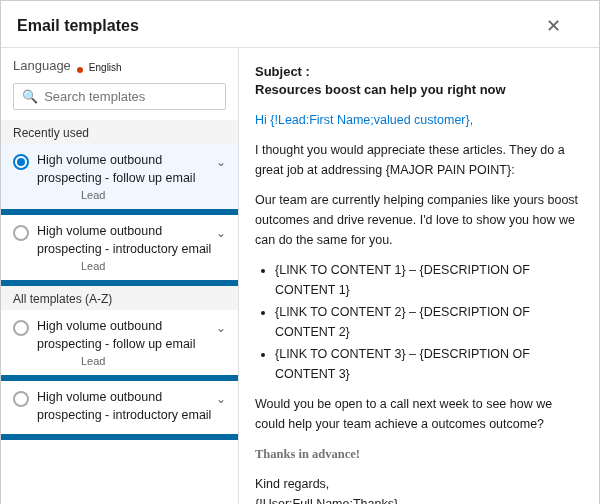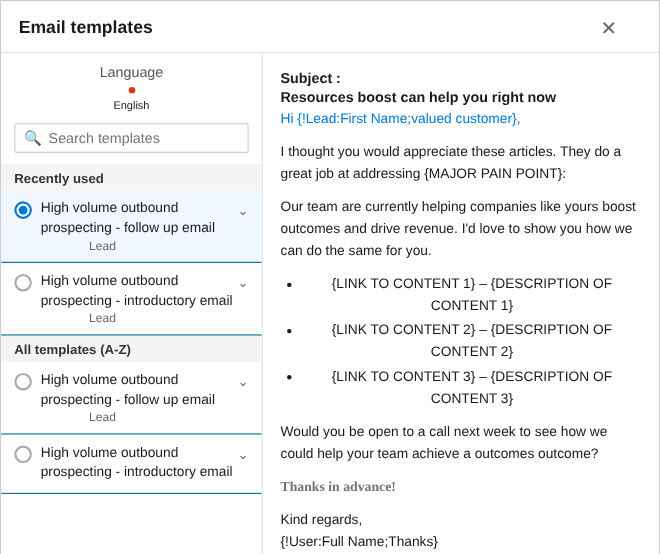--- a/index.html
+++ b/index.html
@@ -49,24 +49,23 @@
       width: 238px;
       min-width: 238px;
       border-right: 1px solid #e0e0e0;
       display: flex;
       flex-direction: column;
       overflow: hidden;
     }
     
     .language-bar {
       display: flex;
-      align-items: center;
+      align-items: flex-end;
       padding: 10px 12px;
       gap: 6px;
-      flex-direction: column;
     }
     
     .language-label {
       color: #555;
       font-size: 13px;
     }
     
     .language-dot {
       width: 6px;
       height: 6px;
@@ -110,31 +109,31 @@
     
     .template-list {
       flex: 1;
       overflow-y: auto;
       padding: 0;
     }
     
     .section-header {
       padding: 6px 12px 4px 12px;
       font-size: 12px;
-      font-weight: 700;
+      font-weight: 400;
       color: #333;
       background: #f4f4f4;
     }
     
     .template-item {
       display: flex;
       align-items: flex-start;
       padding: 8px 12px;
       cursor: pointer;
-      border-bottom: 1px solid #0369a1;
+      border-bottom: 6px solid #0369a1;
       position: relative;
       justify-content: center;
     }
     .template-item.selected { background: #f0f7ff; }
     
     .radio-btn {
       width: 16px;
       height: 16px;
       border-radius: 50%;
       border: 2px solid #aaa;
@@ -184,20 +183,21 @@
       flex-shrink: 0;
     }
     
     .right-panel {
       flex: 1;
       padding: 14px 16px;
       overflow-y: auto;
     }
     
     .subject-line {
+      margin-bottom: 12px;
     }
     
     .subject-label {
       font-size: 13px;
       font-weight: 600;
       color: #1a1a1a;
     }
     
     .subject-value {
       font-size: 13px;
@@ -218,21 +218,20 @@
     .highlight-blue {
       color: #0078d4;
     }
     
     .email-body ul {
       margin: 6px 0 10px 20px;
     }
     
     .email-body li {
       margin-bottom: 2px;
-      text-align: center;
     }
     
     .thanks-text {
       color: #737373;
       font-weight: 600;
       font-family: Liberation Serif, serif;
     }
   </style>
 </head>
 <body>

